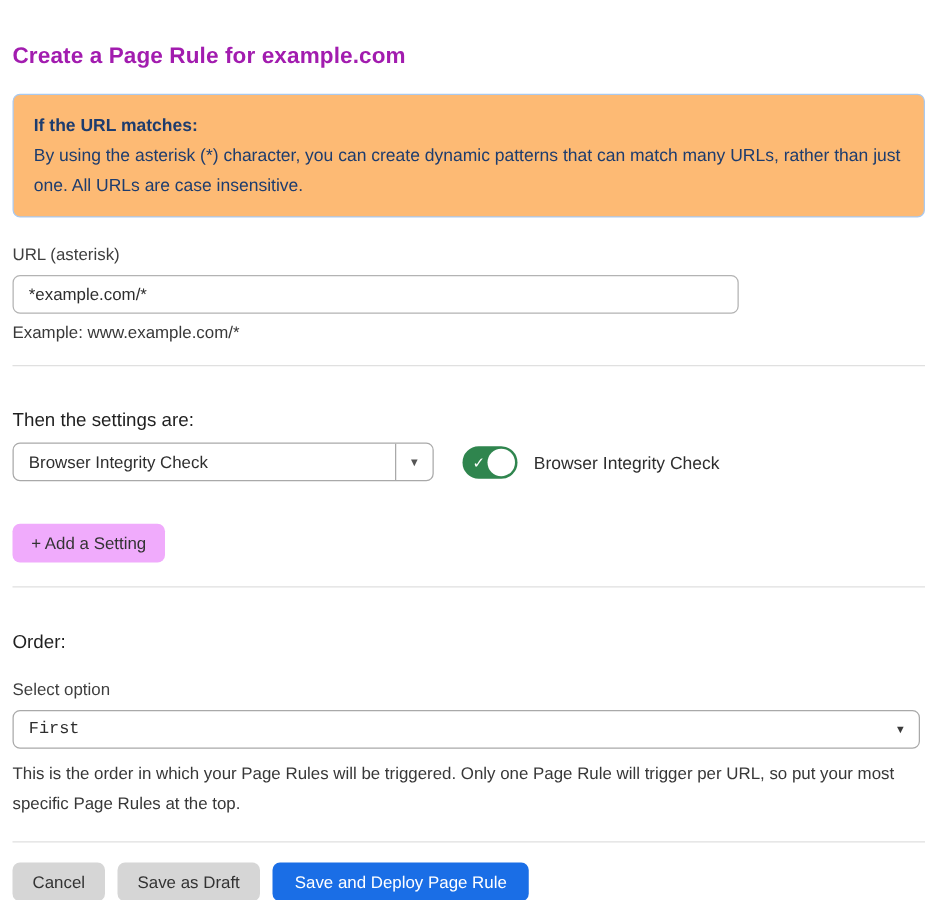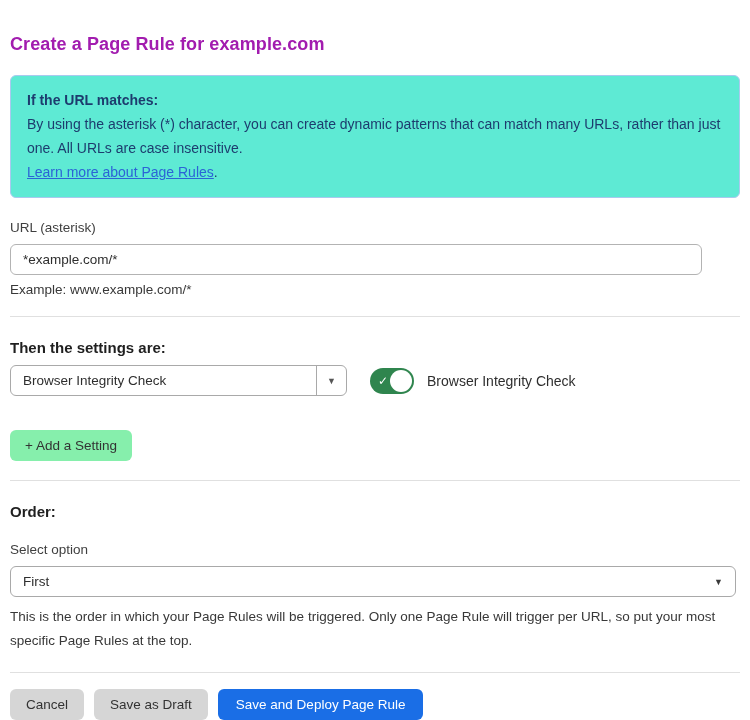--- a/index.html
+++ b/index.html
@@ -14,21 +14,21 @@
   h1.page-title {
     font-size: 18px;
     font-weight: bold;
     color: #a21caf;
     letter-spacing: 0.1px;
     margin-top: 20px;
   }
 
   .info-box {
     margin-top: 20px;
-    background: #5eead4;
+    background: #fdba74;
     border: 1px solid #a9c9ef;
     border-radius: 6px;
     padding: 12px 16px 13px 16px;
     color: #1d3c6e;
     font-size: 14px;
     line-height: 1.72;
   }
   .info-box .info-heading {
     font-weight: bold;
     font-size: 14px;
@@ -43,21 +43,21 @@
   .info-box .info-suffix { color: #1d3c6e; }
 
   .field-label {
     margin-top: 22px;
     font-size: 13.5px;
     color: #3f3f3f;
   }
   .text-input {
     display: block;
     margin-top: 9px;
-    width: 692px;
+    width: 581px;
     height: 31px;
     border: 1px solid #b3b3b3;
     border-radius: 6px;
     padding: 0 12px;
     font-size: 13.5px;
     color: #2e2e2e;
     font-family: "Liberation Sans", sans-serif;
     background: #ffffff;
     outline: none;
   }
@@ -67,23 +67,23 @@
     color: #383838;
   }
 
   .divider {
     border: none;
     border-top: 1px solid #e0e0e0;
     margin-top: 19px;
   }
 
   .section-heading {
-    margin-top: 22px;
+    margin-top: 35px;
     font-size: 15px;
-    font-weight: bold;
+    font-weight: normal;
     color: #1f1f1f;
   }
 
   .setting-row {
     margin-top: 9px;
     display: flex;
     align-items: center;
   }
   .dropdown {
     width: 337px;
@@ -150,21 +150,21 @@
   }
   .toggle-label {
     margin-left: 13px;
     font-size: 14px;
     color: #2e2e2e;
   }
 
   .add-setting-btn {
     margin-top: 34px;
     display: inline-block;
-    background: #86efac;
+    background: #f0abfc;
     border: none;
     border-radius: 6px;
     padding: 8px 15px;
     font-size: 13.5px;
     color: #333333;
     font-family: "Liberation Sans", sans-serif;
     cursor: pointer;
   }
 
   .select-box {
@@ -174,20 +174,21 @@
     border: 1px solid #a9a9a9;
     border-radius: 6px;
     background: #ffffff;
     display: flex;
     align-items: center;
     justify-content: space-between;
     padding: 0 12px;
     font-size: 13.5px;
     color: #2e2e2e;
     cursor: pointer;
+    font-family: Liberation Mono, monospace;
   }
   .select-box .select-arrow {
     color: #3a3a3a;
     font-size: 9px;
   }
   .order-helper {
     margin-top: 8px;
     font-size: 13.5px;
     color: #383838;
     line-height: 1.75;
@@ -222,21 +223,20 @@
 </head>
 <body>
 
 <div class="container">
 
   <h1 class="page-title">Create a Page Rule for example.com</h1>
 
   <div class="info-box">
     <div class="info-heading">If the URL matches:</div>
     <div class="info-body">By using the asterisk (*) character, you can create dynamic patterns that can match many URLs, rather than just one. All URLs are case insensitive.</div>
-    <div><a class="info-link">Learn more about Page Rules</a><span class="info-suffix">.</span></div>
   </div>
 
   <div class="field-label">URL (asterisk)</div>
   <input class="text-input" type="text" value="*example.com/*" style="">
   <div class="helper-text">Example: www.example.com/*</div>
 
   <hr class="divider">
 
   <div class="section-heading">Then the settings are:</div>
 

